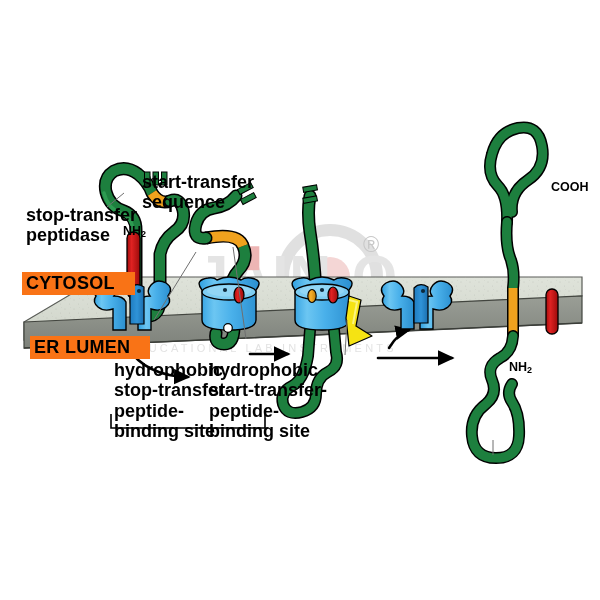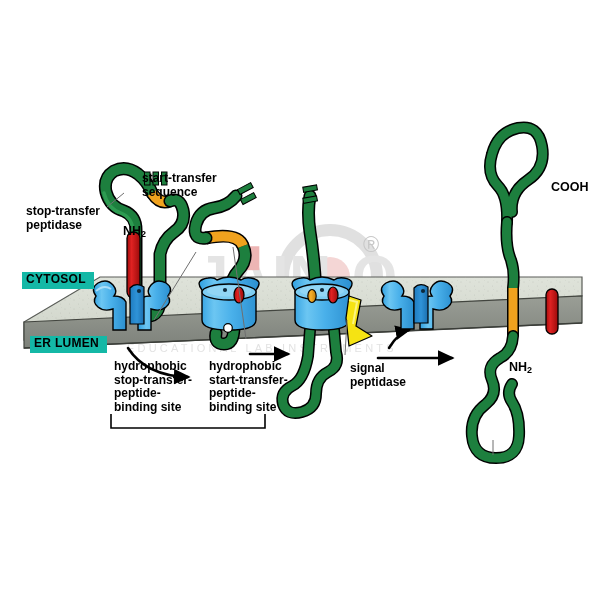--- a/index.html
+++ b/index.html
@@ -30,28 +30,28 @@
   }
   .lbl {
     position: absolute;
     font-family: "Liberation Sans", sans-serif;
     color: #000000;
     font-weight: bold;
     line-height: 1.13;
     white-space: pre;
   }
   .compart-label {
-    font-size: 12px;
+    font-size: 18px;
     font-weight: bold;
-    background: #14b8a6;
-    padding: 1px 8px 2px 4px;
+    background: #f97316;
+    padding: 1px 20px 2px 4px;
     letter-spacing: 0.3px;
   }
   .callout {
-    font-size: 12px;
+    font-size: 18px;
     font-weight: bold;
   }
   .chem {
     font-size: 12.5px;
     font-weight: bold;
   }
   .chem sub {
     font-size: 9px;
     vertical-align: baseline;
     position: relative;
@@ -335,21 +335,19 @@
 stop-transfer-
 peptide-
 binding site</div>
 
   <div class="lbl callout" style="left:209px; top:360px;">hydrophobic
 start-transfer-
 peptide-
 binding site</div>
 
 
-  <div class="lbl callout" style="left:350px; top:362px;">signal
-peptidase</div>
 
   <div class="lbl chem" style="left:509px; top:180px;padding-left:42px;">COOH</div>
 
   <div class="lbl chem" style="left:509px; top:360px;"><span>NH</span><sub>2</sub></div>
 
 
 </div>
 
 </body></html>

